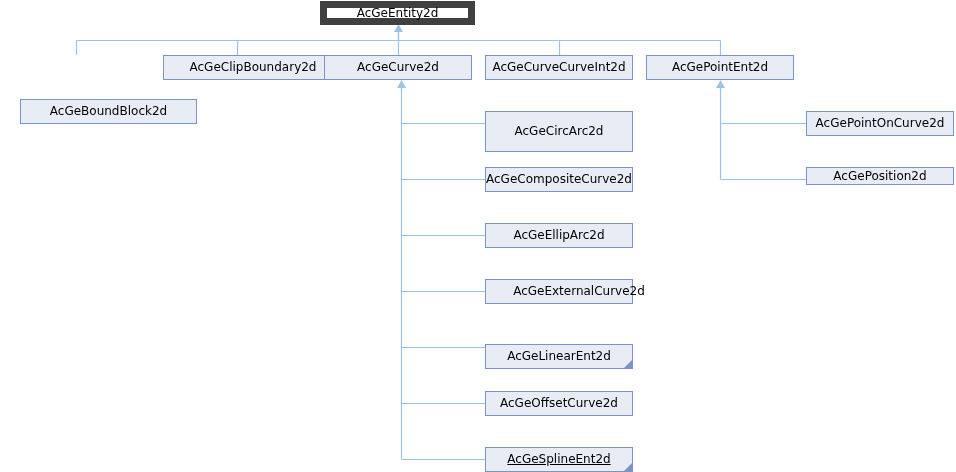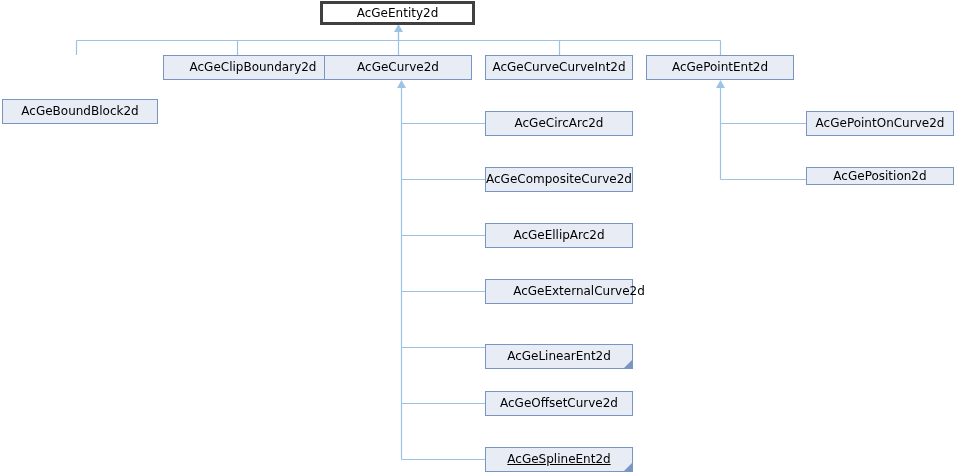--- a/index.html
+++ b/index.html
@@ -34,21 +34,21 @@
     font-size: 12px;
     line-height: 1;
     color: #000000;
     white-space: nowrap;
     background: #e8ecf5;
     border: 1px solid #7a95c4;
     z-index: 3;
   }
   .node.root {
     background: #ffffff;
-    border: 3px solid #404040;
+    border: 7px solid #404040;
   }
   .node-label {
     display: block;
     padding-bottom: 1px;
   }
   .fold {
     position: absolute;
     right: -1px;
     bottom: -1px;
     width: 0;
@@ -98,41 +98,41 @@
 
       <line x1="720.5" y1="123.5" x2="806" y2="123.5" stroke="#9cc3e5" stroke-width="1.2"></line>
       <line x1="720.5" y1="179.5" x2="806" y2="179.5" stroke="#9cc3e5" stroke-width="1.2"></line>
     </g>
   </svg>
 
   <div class="node root" style="left:320px; top:1px; width:155px; height:24px;">
     <span class="node-label">AcGeEntity2d</span>
   </div>
 
-  <div class="node" style="left:2px; top:55px; width:156px; height:25px;margin-top:44px;">
+  <div class="node" style="left:20px; top:55px; width:177px; height:25px;margin-top:44px;">
     <span class="node-label">AcGeBoundBlock2d</span>
   </div>
 
   <div class="node" style="left:163px; top:55px; width:180px; height:25px;">
     <span class="node-label">AcGeClipBoundary2d</span>
   </div>
 
   <div class="node" style="left:324px; top:55px; width:148px; height:25px;">
     <span class="node-label">AcGeCurve2d</span>
   </div>
 
   <div class="node" style="left:485px; top:55px; width:148px; height:25px;">
     <span class="node-label">AcGeCurveCurveInt2d</span>
   </div>
 
   <div class="node" style="left:646px; top:55px; width:148px; height:25px;">
     <span class="node-label">AcGePointEnt2d</span>
   </div>
 
-  <div class="node" style="left:485px; top:111px; width:148px; height:25px;">
+  <div class="node" style="left:485px; top:111px; width:148px; height:41px;">
     <span class="node-label">AcGeCircArc2d</span>
   </div>
 
   <div class="node" style="left:485px; top:167px; width:148px; height:25px;">
     <span class="node-label">AcGeCompositeCurve2d</span>
   </div>
 
   <div class="node" style="left:485px; top:223px; width:148px; height:25px;">
     <span class="node-label">AcGeEllipArc2d</span>
   </div>

